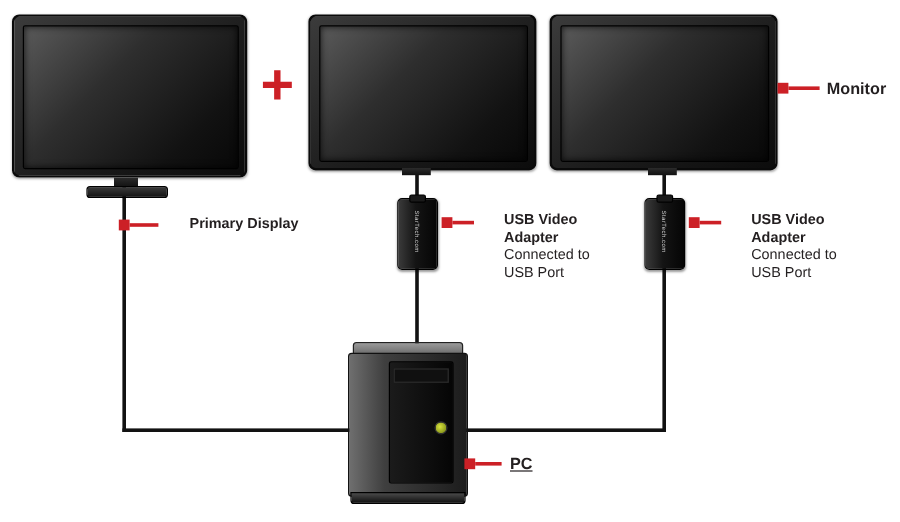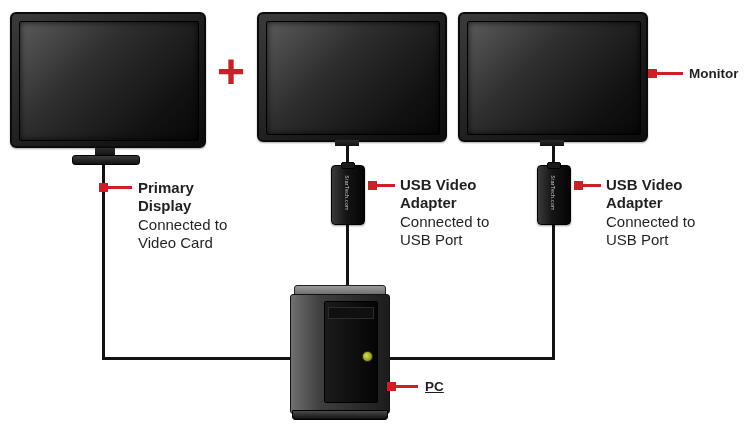--- a/index.html
+++ b/index.html
@@ -22,21 +22,21 @@
   .stand-base{position:absolute;background:linear-gradient(180deg,#3a3a3a,#141414);border-radius:3px;border:1px solid #000;}
   
   .cable{position:absolute;background:#121212;}
   .red-sq{position:absolute;width:9px;height:9px;background:#cc2026;}
   .red-line{position:absolute;height:3px;background:#cc2026;}
   
   .plus{
     position:absolute;color:#cc2026;font-size:48px;font-weight:bold;line-height:1;
     width:52px;text-align:center;
   }
-  .callout{position:absolute;font-size:15px;line-height:1.22;}
+  .callout{position:absolute;font-size:12px;line-height:1.22;margin-left:20px;}
   .callout .t{font-weight:bold;}
   .lone-label{position:absolute;font-size:13.5px;font-weight:bold;}
   
   .adapter{
     position:absolute;width:32px;height:58px;background:linear-gradient(90deg,#3a3a3a 0%,#141414 45%,#050505 100%);
     border:1px solid #000;border-radius:4px;box-shadow:0 1px 2px rgba(0,0,0,.4);
   }
   .adapter .cap{position:absolute;left:9px;top:-4px;width:12px;height:5px;background:#1a1a1a;border:1px solid #000;border-radius:2px;}
   .adapter .brand{
     position:absolute;left:-12px;top:24px;width:54px;transform:rotate(90deg);transform-origin:center;
@@ -101,21 +101,20 @@
   <div class="stand-neck" style="left:540px;top:140px;width:24px;height:6px;"></div>
 
   <div class="red-sq" style="left:648px;top:69px;"></div>
   <div class="red-line" style="left:657px;top:72px;width:26px;"></div>
   <div class="lone-label" style="left:689px;top:66px;text-align:right;">Monitor</div>
 
   <div class="red-sq" style="left:99px;top:183px;"></div>
   <div class="red-line" style="left:108px;top:186px;width:24px;"></div>
   <div class="callout" style="left:138px;top:179px;width:100px;">
     <div class="t">Primary Display</div>
-    <div>Connected to Video Card</div>
   </div>
 
   <div class="adapter" style="left:331px;top:165px;">
     <div class="cap"></div>
     <div class="brand">StarTech.com</div>
   </div>
   <div class="red-sq" style="left:368px;top:181px;"></div>
   <div class="red-line" style="left:377px;top:184px;width:18px;"></div>
   <div class="callout" style="left:400px;top:176px;width:92px;">
     <div class="t">USB Video Adapter</div>

